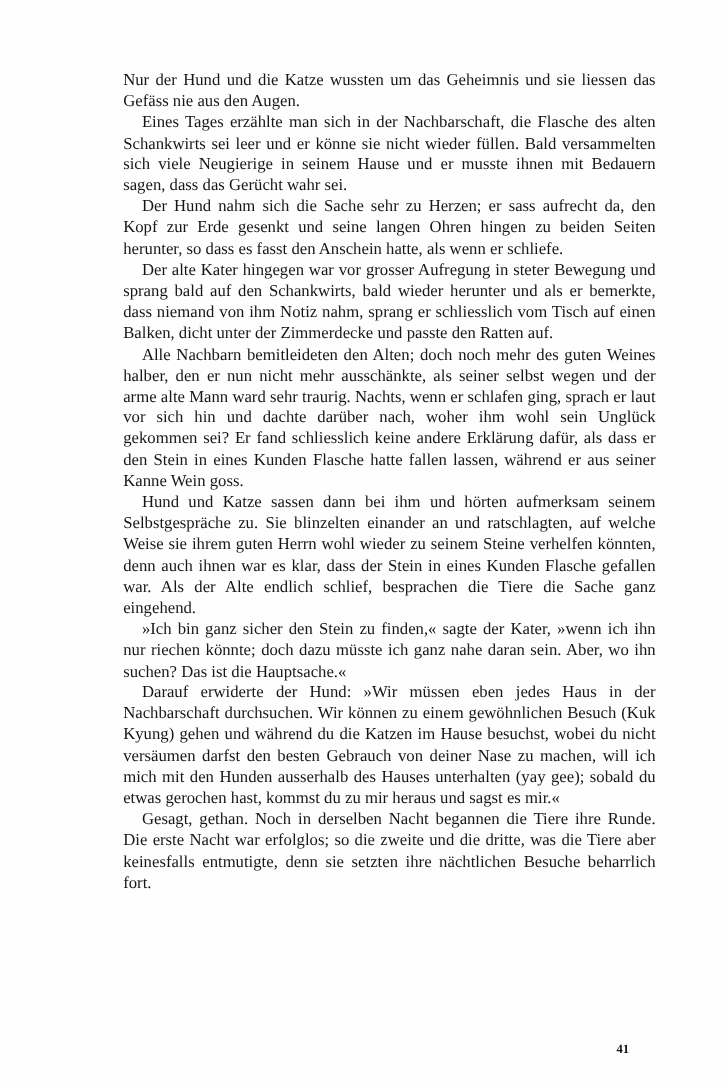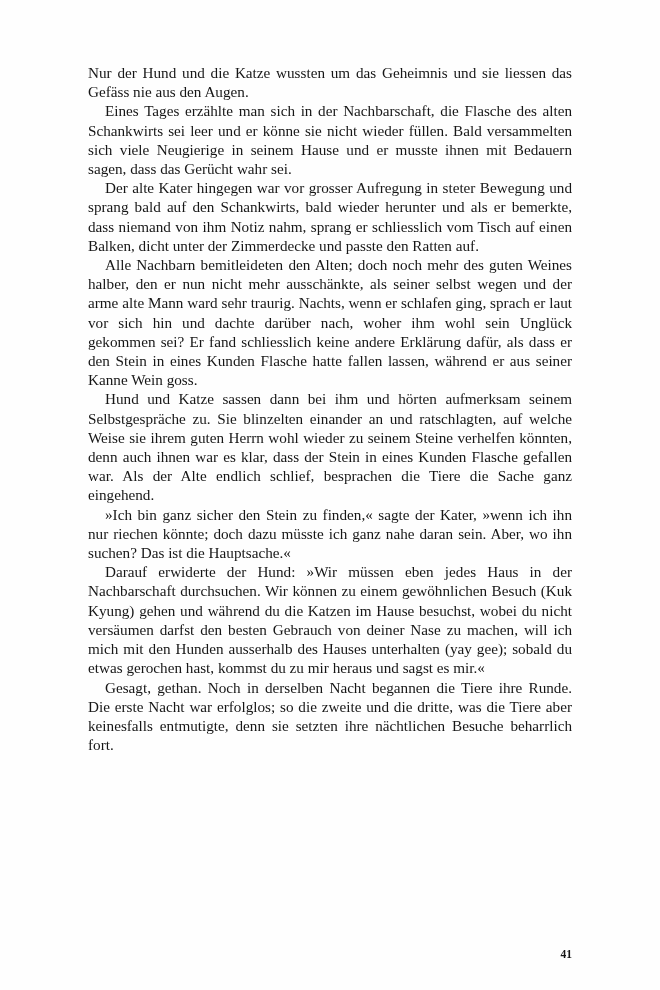--- a/index.html
+++ b/index.html
@@ -14,21 +14,21 @@
     position: relative;
   }
   .page {
     position: absolute;
     top: 0;
     left: 0;
     width: 660px;
     height: 990px;
     background: #fefefe;
     box-sizing: border-box;
-    padding: 63px 88px 0 88px;
+    padding: 63px 88px 0 112px;
   }
   .text-block {
     width: 484px;
     color: #161616;
     font-family: "Liberation Serif", "DejaVu Serif", serif;
     font-size: 15.2px;
     line-height: 19.2px;
     text-align: justify;
     text-justify: inter-word;
   }
@@ -49,20 +49,21 @@
     font-weight: bold;
   }
 </style>
 </head>
 <body>
 
 <div class="page">
   <div class="text-block">
     <p class="para no-indent">Nur der Hund und die Katze wussten um das Geheimnis und sie liessen das Gefäss nie aus den Augen.</p>
     <p class="para">Eines Tages erzählte man sich in der Nachbarschaft, die Flasche des alten Schankwirts sei leer und er könne sie nicht wieder füllen. Bald versammelten sich viele Neugierige in seinem Hause und er musste ihnen mit Bedauern sagen, dass das Gerücht wahr sei.</p>
+    <p class="para">Der Hund nahm sich die Sache sehr zu Herzen; er sass aufrecht da, den Kopf zur Erde gesenkt und seine langen Ohren hingen zu beiden Seiten herunter, so dass es fasst den Anschein hatte, als wenn er schliefe.</p>
     <p class="para">Der alte Kater hingegen war vor grosser Aufregung in steter Bewegung und sprang bald auf den Schankwirts, bald wieder herunter und als er bemerkte, dass niemand von ihm Notiz nahm, sprang er schliesslich vom Tisch auf einen Balken, dicht unter der Zimmerdecke und passte den Ratten auf.</p>
     <p class="para">Alle Nachbarn bemitleideten den Alten; doch noch mehr des guten Weines halber, den er nun nicht mehr ausschänkte, als seiner selbst wegen und der arme alte Mann ward sehr traurig. Nachts, wenn er schlafen ging, sprach er laut vor sich hin und dachte darüber nach, woher ihm wohl sein Unglück gekommen sei? Er fand schliesslich keine andere Erklärung dafür, als dass er den Stein in eines Kunden Flasche hatte fallen lassen, während er aus seiner Kanne Wein goss.</p>
     <p class="para">Hund und Katze sassen dann bei ihm und hörten aufmerksam seinem Selbstgespräche zu. Sie blinzelten einander an und ratschlagten, auf welche Weise sie ihrem guten Herrn wohl wieder zu seinem Steine verhelfen könnten, denn auch ihnen war es klar, dass der Stein in eines Kunden Flasche gefallen war. Als der Alte endlich schlief, besprachen die Tiere die Sache ganz eingehend.</p>
     <p class="para">»Ich bin ganz sicher den Stein zu finden,« sagte der Kater, »wenn ich ihn nur riechen könnte; doch dazu müsste ich ganz nahe daran sein. Aber, wo ihn suchen? Das ist die Hauptsache.«</p>
     <p class="para">Darauf erwiderte der Hund: »Wir müssen eben jedes Haus in der Nachbarschaft durchsuchen. Wir können zu einem gewöhnlichen Besuch (Kuk Kyung) gehen und während du die Katzen im Hause besuchst, wobei du nicht versäumen darfst den besten Gebrauch von deiner Nase zu machen, will ich mich mit den Hunden ausserhalb des Hauses unterhalten (yay gee); sobald du etwas gerochen hast, kommst du zu mir heraus und sagst es mir.«</p>
     <p class="para">Gesagt, gethan. Noch in derselben Nacht begannen die Tiere ihre Runde. Die erste Nacht war erfolglos; so die zweite und die dritte, was die Tiere aber keinesfalls entmutigte, denn sie setzten ihre nächtlichen Besuche beharrlich fort.</p>
   </div>
   <div class="page-number">41</div>
 </div>
 

